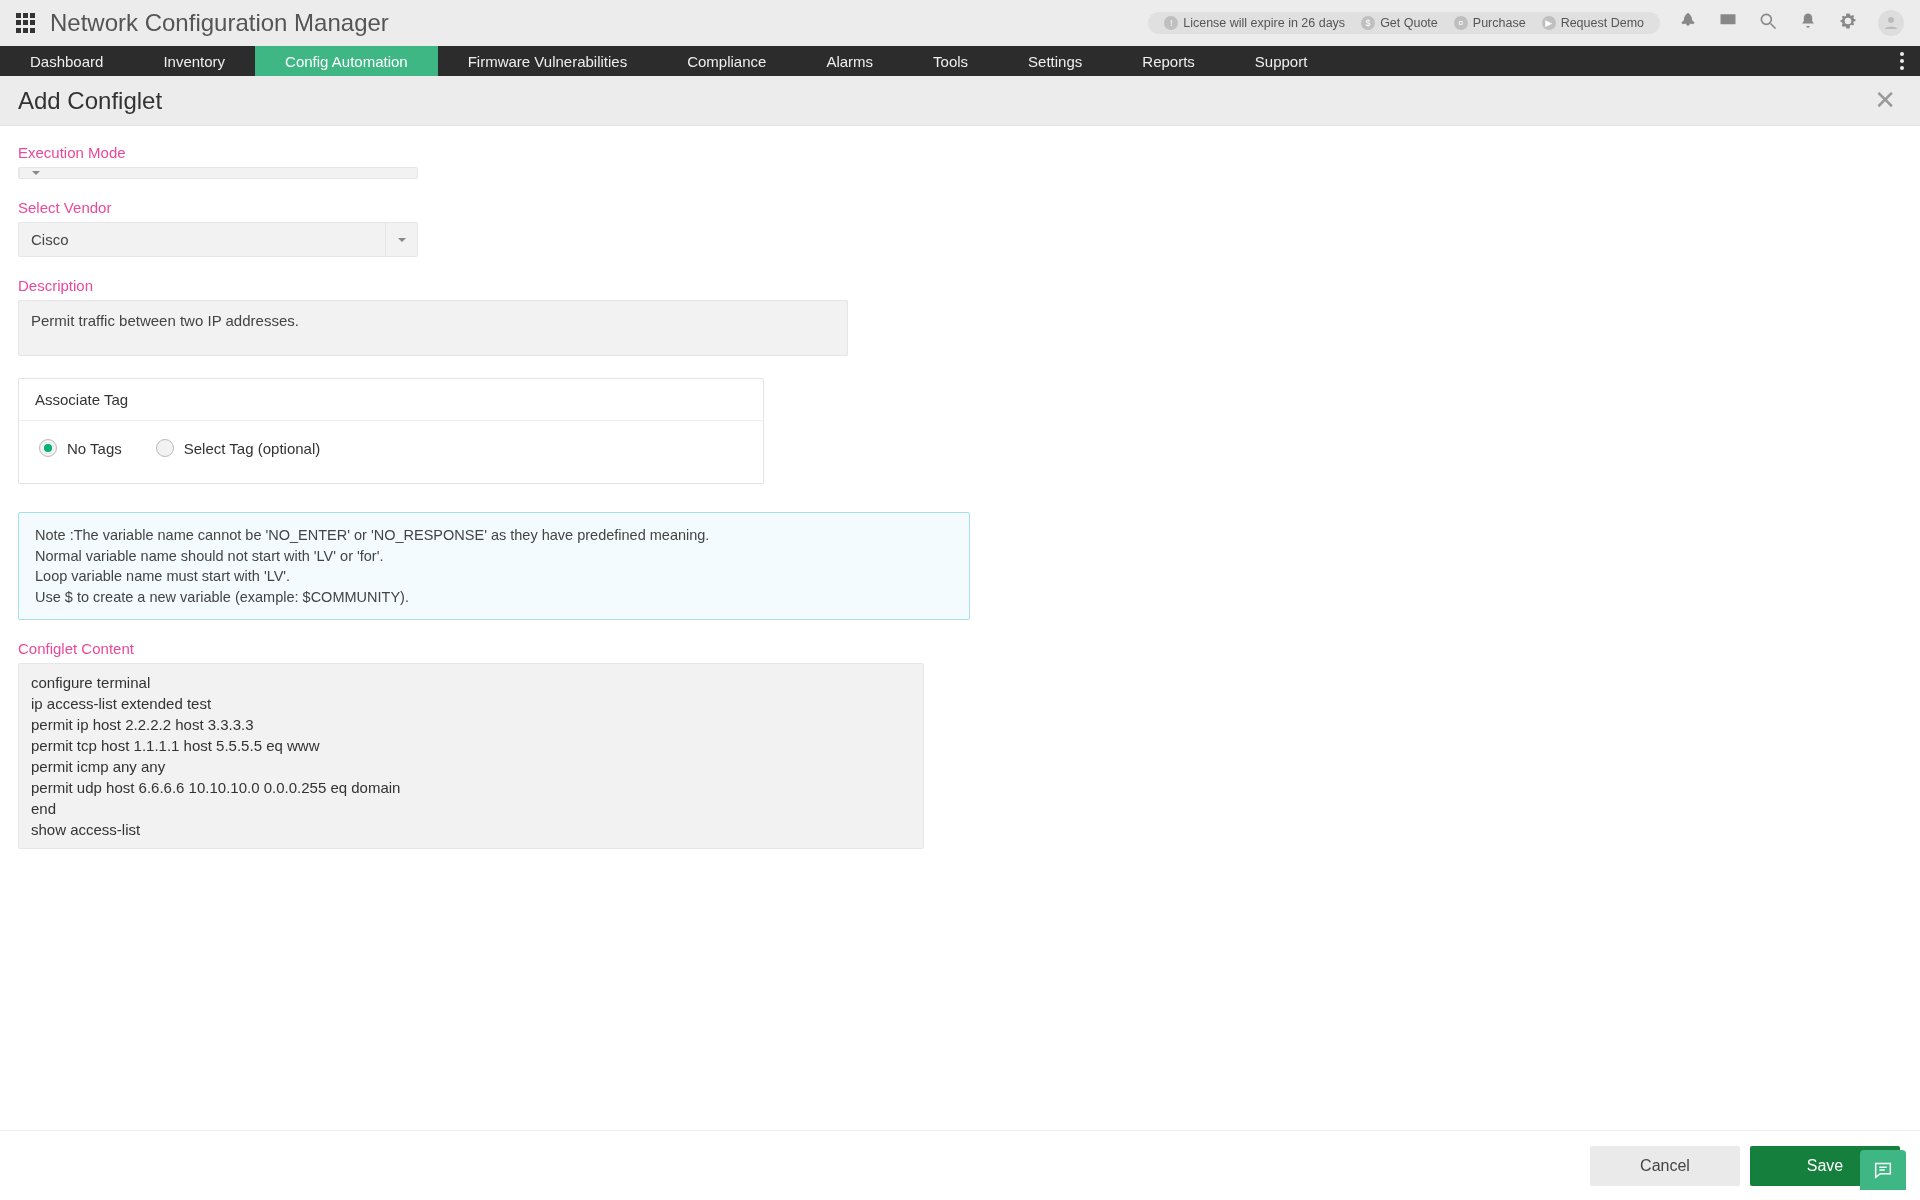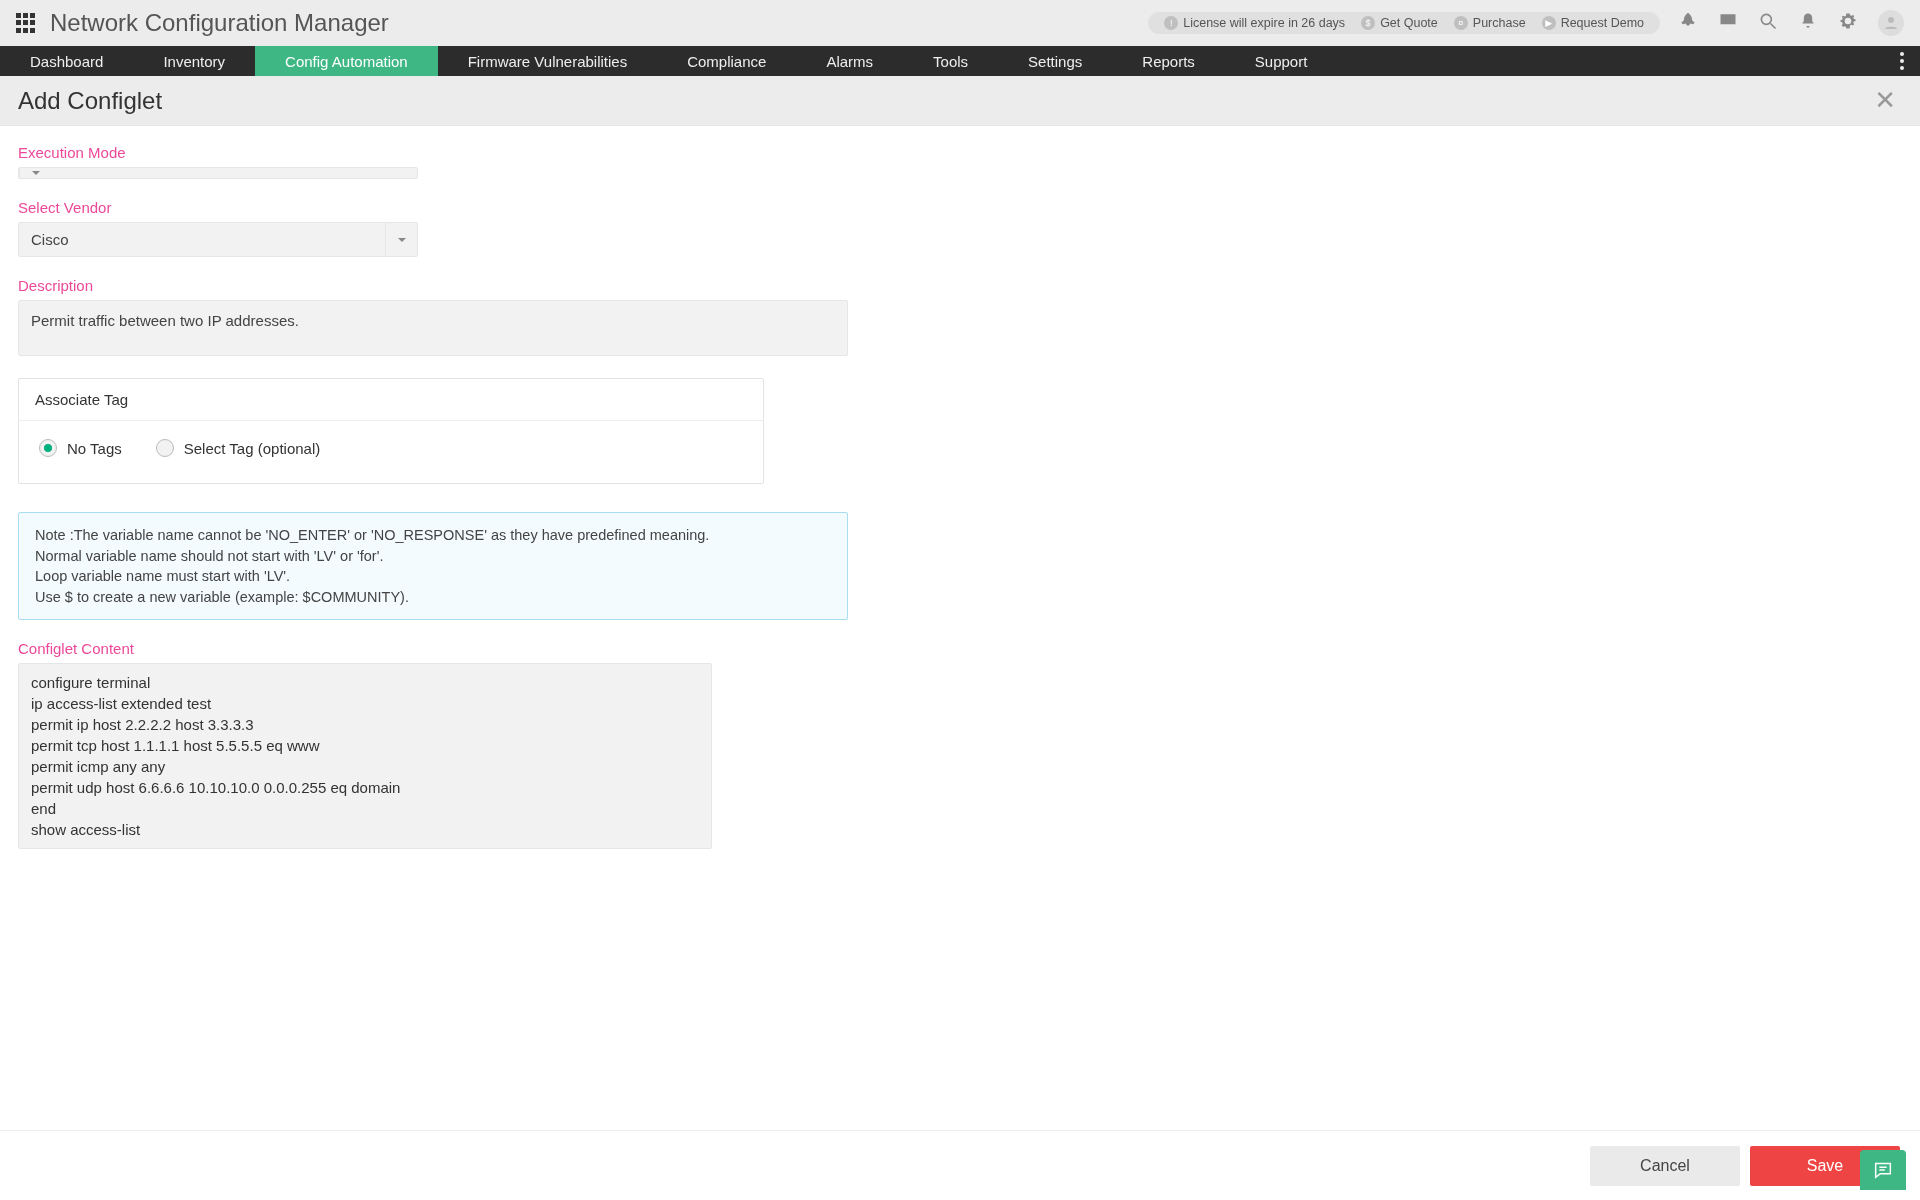--- a/index.html
+++ b/index.html
@@ -82,42 +82,42 @@
   }
   .tag-panel .tag-header { padding: 12px 16px; font-size: 15px; border-bottom: 1px solid #eee; }
   .tag-panel .tag-body { padding: 18px 20px 26px; display:flex; gap: 34px; align-items:center;}
   .radio-wrap { display:flex; align-items:center; gap:10px; font-size:15px; color:#333; }
   .radio-dot {
     width:18px;height:18px;border-radius:50%;border:1px solid #bbb;background:#f2f2f2;
     display:flex;align-items:center;justify-content:center;
   }
   .radio-dot.checked .inner{width:8px;height:8px;border-radius:50%;background:#00b07a;}
   .note-box {
-    width: 830px; border: 1px solid #a9def0; background: #f3fbfe; border-radius: 2px;
+    width: 952px; border: 1px solid #a9def0; background: #f3fbfe; border-radius: 2px;
     padding: 12px 16px; font-size: 14.5px; color: #444; line-height: 1.42; margin-bottom: 20px;
     white-space: pre-wrap;
   }
   .note-box .note-prefix{font-weight:400;}
   .code-box {
-    width: 694px; background: #f2f2f2; border: 1px solid #e6e6e6; border-radius: 2px;
+    width: 906px; background: #f2f2f2; border: 1px solid #e6e6e6; border-radius: 2px;
     padding: 8px 12px; font-size: 15px; color: #333; line-height: 1.4;
     white-space: pre-wrap; font-family: inherit; min-height: 170px;
   }
   
   .footer-bar {
     position: absolute; bottom: 0; left:0; right:0; height: 70px;
     border-top: 1px solid #eee; display:flex; align-items:center; justify-content:flex-end;
     padding: 0 20px; gap: 10px; background:#fff;
   }
   .btn {
     min-width: 150px; height: 40px; border-radius: 2px; font-size: 16px;
     display:flex;align-items:center;justify-content:center;cursor:pointer;border:none;
   }
   .btn-cancel { background:#eaeaea; color:#444; }
-  .btn-save { background:#ef4444; color:#fff; }
+  .btn-save { background:#15803d; color:#fff; }
   
   .chat-fab{
     position:absolute; right:14px; bottom:10px; width:46px;height:40px;
     background:#3fb785;border-radius:4px 4px 0 0;display:flex;align-items:center;justify-content:center;
   }
   .chat-fab svg{width:22px;height:22px;fill:none;stroke:#fff;stroke-width:1.6;}
   
   .app-root{position:relative;width:1920px;height:1200px;transform-origin:top left;}
 </style>
 </head>

